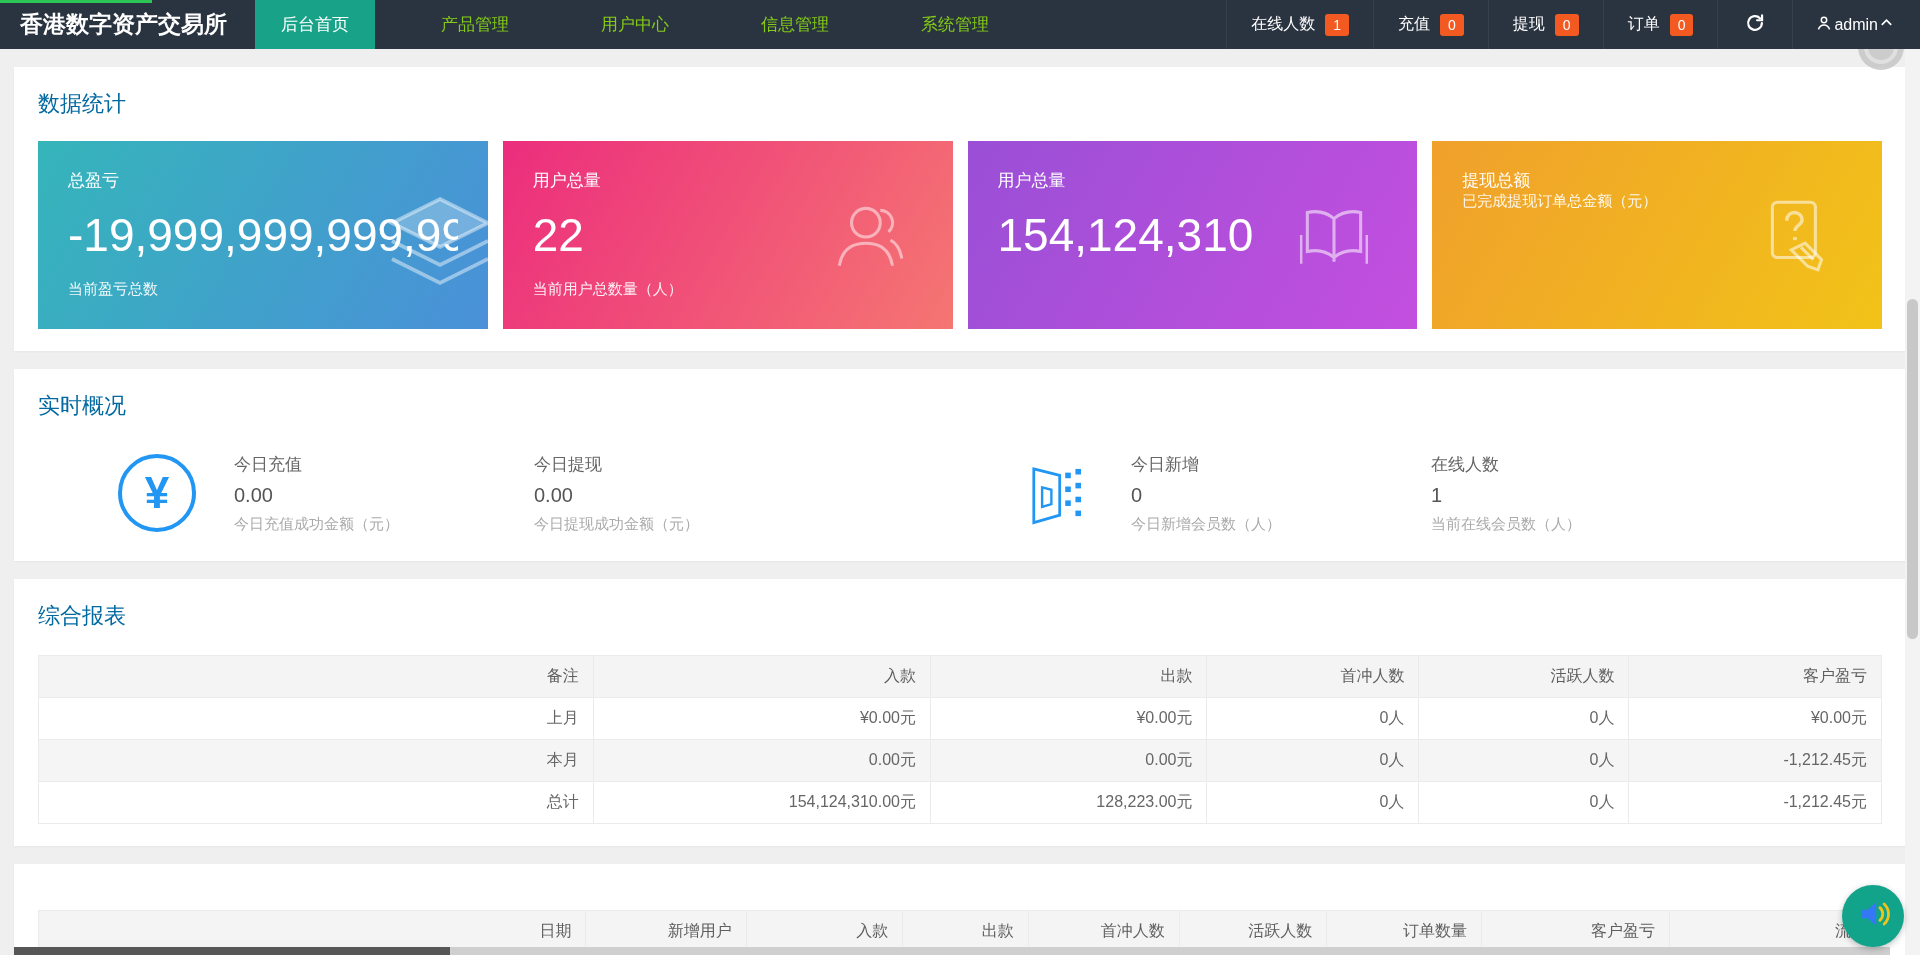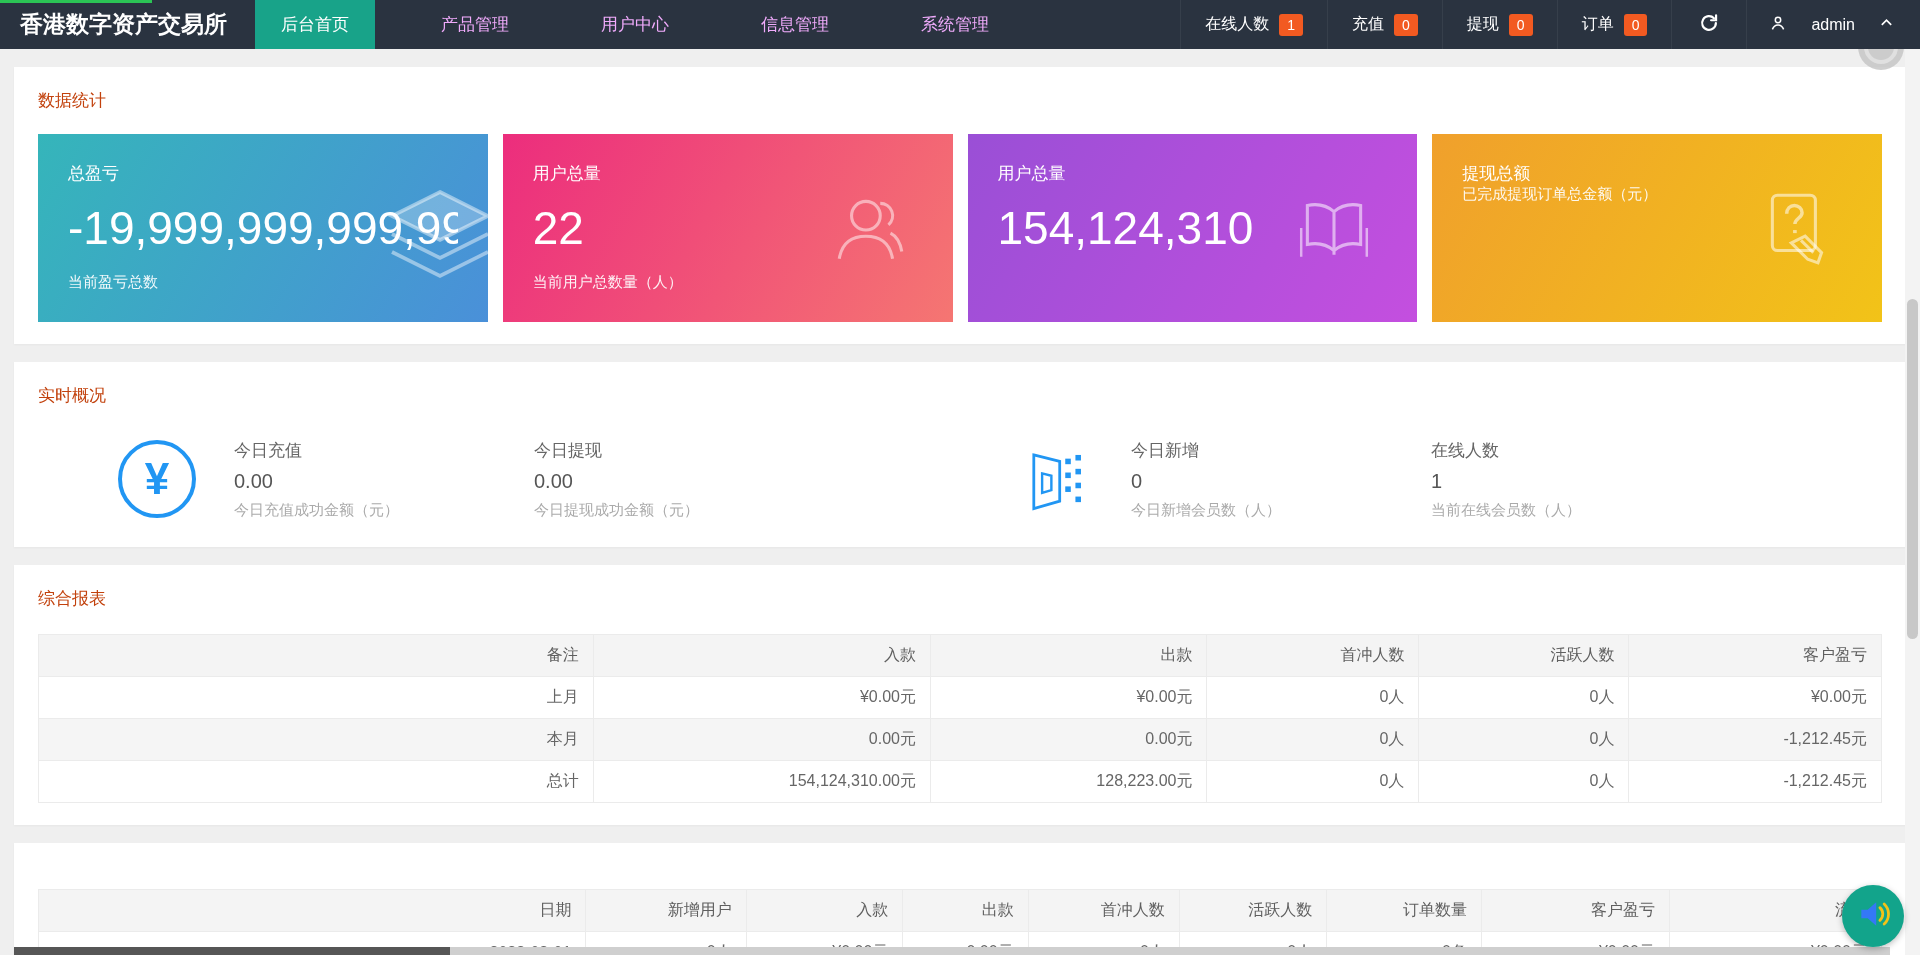--- a/index.html
+++ b/index.html
@@ -4,35 +4,35 @@
 <style>
   * { margin:0; padding:0; box-sizing:border-box; }
   html,body { width:1920px; height:955px; overflow:hidden; }
   body { font-family:"Liberation Sans","DejaVu Sans",sans-serif; background:#efefef; position:relative; }
 
   
   .topnav { position:relative; z-index:100; height:49px; background:#2a3340; display:flex; align-items:stretch; color:#fff; }
   .progress-bar { position:absolute; top:0; left:0; width:152px; height:3px; background:#2bc455; z-index:120; }
   .brand { font-size:23px; font-weight:bold; line-height:49px; padding:0 28px 0 20px; white-space:nowrap; }
   .tabs { display:flex; align-items:stretch;gap:40px; }
-  .tab { font-size:17px; line-height:49px; padding:0 26px; color:#f0abfc; cursor:pointer; }
+  .tab { font-size:17px; line-height:49px; padding:0 26px; color:#84cc16; cursor:pointer; }
   .tab.active { background:#18a389; color:#fff; }
   .nav-right { margin-left:auto; display:flex; align-items:stretch; }
   .nav-stat { display:flex; align-items:center; padding:0 24px; font-size:16px; border-left:1px solid rgba(255,255,255,0.06); cursor:pointer; }
   .badge { display:inline-block; margin-left:10px; background:#f25a21; color:#fff; font-size:14px; line-height:1; padding:4px 8px; border-radius:3px; }
   .nav-icon-btn { display:flex; align-items:center; padding:0 26px; border-left:1px solid rgba(255,255,255,0.06); cursor:pointer; }
-  .nav-user { display:flex; align-items:center; gap:24px; padding:0 26px 0 22px; font-size:16px; border-left:1px solid rgba(255,255,255,0.06); cursor:pointer; }
+  .nav-user { display:flex; align-items:center; gap:1px; padding:0 26px 0 22px; font-size:16px; border-left:1px solid rgba(255,255,255,0.06); cursor:pointer; }
 
   .float-ball { position:absolute; top:24px; right:16px; width:46px; height:46px; border-radius:50%;
     background:#c7c7c7; opacity:.85; z-index:50; display:flex; align-items:center; justify-content:center; }
   .float-ball::after { content:""; width:26px; height:26px; border-radius:50%; border:4px solid #dedede; }
 
   
   .panel { background:#fff; margin:18px 14px 0 14px; padding:22px 24px; box-shadow:0 1px 2px rgba(0,0,0,0.04); }
-  .panel-title { font-size:17px; color:#c2410c; }
+  .panel-title { font-size:22px; color:#0369a1; }
 
   
   .cards { display:flex; gap:15px; margin-top:22px; }
   .card { position:relative; flex:1; height:188px; padding:28px 30px; color:#fff; overflow:hidden; }
   .card-label { font-size:17px; }
   .card-value { font-size:46px; font-weight:400; margin:16px 0 18px 0; white-space:nowrap; overflow:hidden; }
   .card-sub { font-size:15px; opacity:.92; }
   .card-icon { position:absolute; right:42px; top:50%; transform:translateY(-50%); width:82px; height:82px; }
   .card-icon.big { width:120px; height:120px; right:-12px; top:58%; }
 

